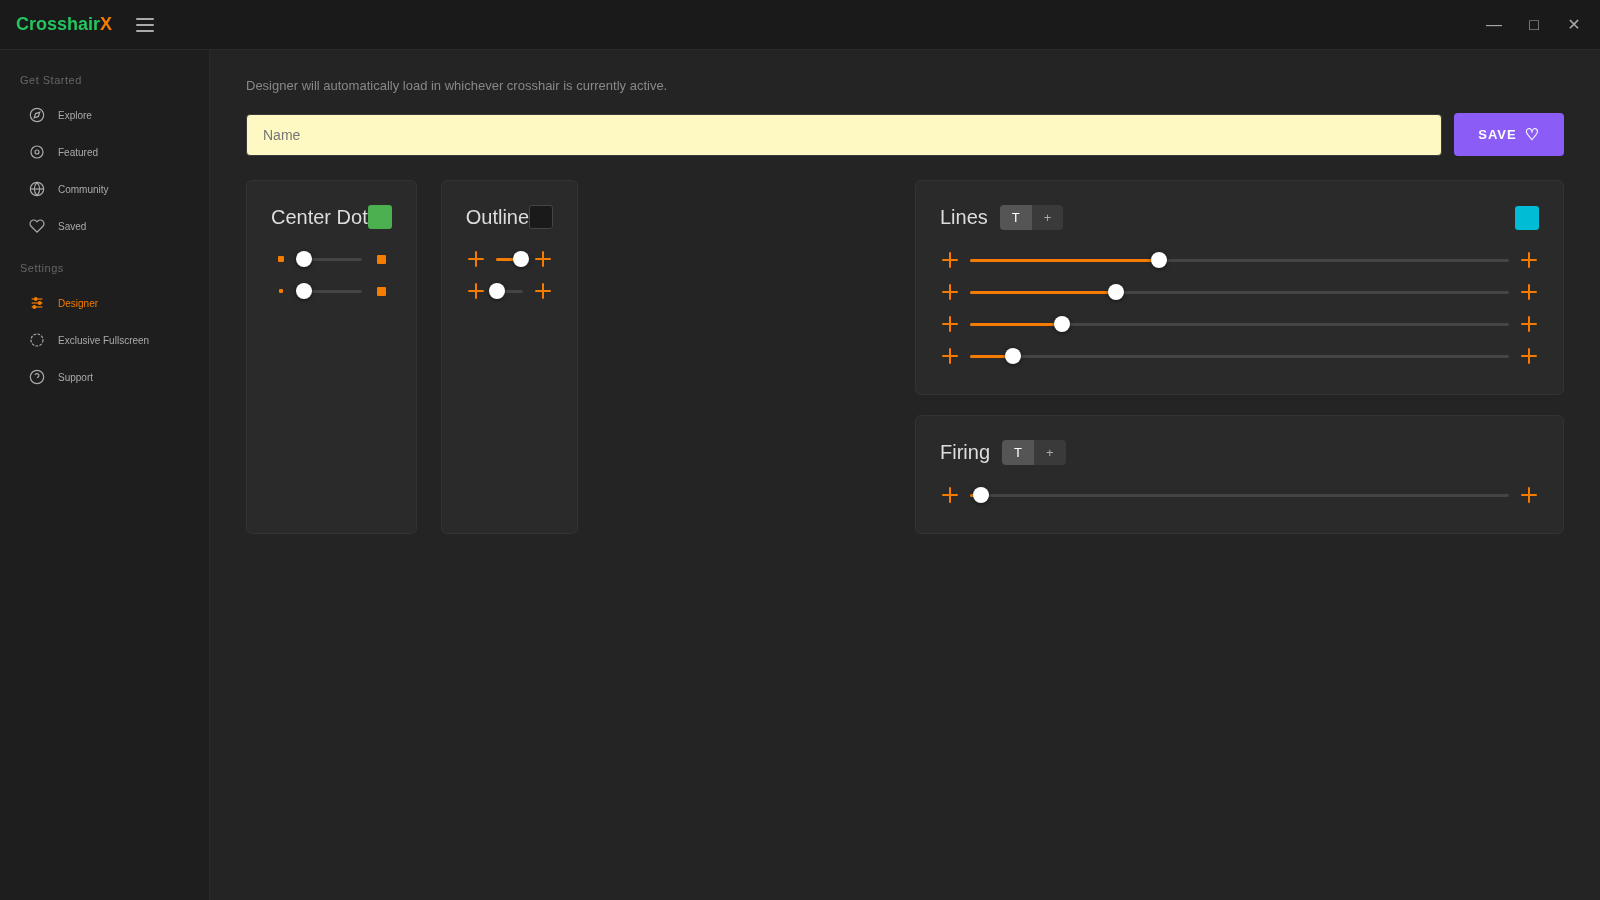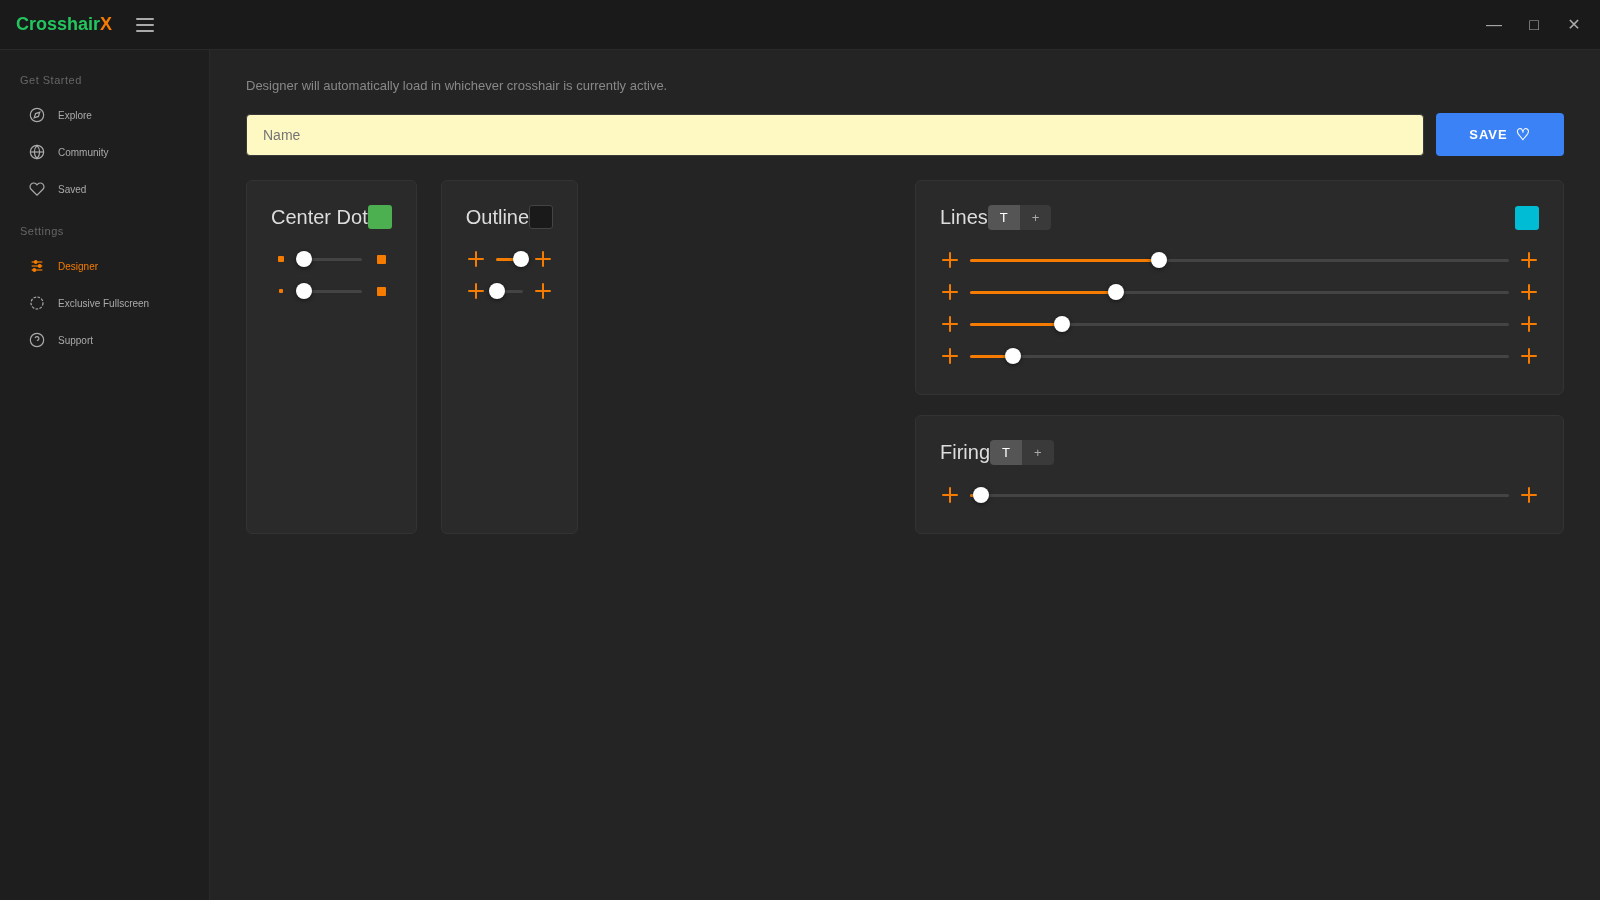--- a/index.html
+++ b/index.html
@@ -135,24 +135,24 @@
       flex: 1;
       background: #fef9c3;
       border: 1px solid #3a3a3a;
       border-radius: 4px;
       padding: 12px 16px;
       color: #888;
       font-size: 14px;
       outline: none;
     }
     .save-btn {
-      background: #3b82f6;
+      background: #8b5cf6;
       border: none;
       border-radius: 4px;
-      padding: 12px 33px;
+      padding: 12px 24px;
       color: #fff;
       font-size: 13px;
       font-weight: 700;
       letter-spacing: 1px;
       cursor: pointer;
       display: flex;
       align-items: center;
       gap: 8px;
     }
 
@@ -253,20 +253,21 @@
       justify-content: center;
       color: #f57c00;
       font-size: 10px;
       flex-shrink: 0;
     }
 
     
     .card-title-row {
       display: flex;
       align-items: center;
+      gap: 12px;
       justify-content: center;
     }
     .tab-group {
       display: flex;
       gap: 0;
     }
     .tab-btn {
       background: #3a3a3a;
       border: none;
       color: #aaa;
@@ -351,20 +352,29 @@
     <div class="sidebar-item">
       <div class="icon">
         <svg width="16" height="16" viewBox="0 0 24 24" fill="none" stroke="currentColor" stroke-width="1.8">
             <circle cx="12" cy="12" r="10"></circle>
             <polygon points="16.24 7.76 14.12 14.12 7.76 16.24 9.88 9.88 16.24 7.76"></polygon>
           </svg>
       </div>
       <span>Explore</span>
     </div>
 
+    <div class="sidebar-item">
+      <div class="icon">
+        <svg width="16" height="16" viewBox="0 0 24 24" fill="none" stroke="currentColor" stroke-width="1.8">
+            <circle cx="12" cy="12" r="9"></circle>
+            <circle cx="12" cy="12" r="3"></circle>
+          </svg>
+      </div>
+      <span>Featured</span>
+    </div>
 
     <div class="sidebar-item">
       <div class="icon">
         <svg width="16" height="16" viewBox="0 0 24 24" fill="none" stroke="currentColor" stroke-width="1.8">
             <circle cx="12" cy="12" r="10"></circle>
             <line x1="2" y1="12" x2="22" y2="12"></line>
             <path d="M12 2a15.3 15.3 0 0 1 4 10 15.3 15.3 0 0 1-4 10 15.3 15.3 0 0 1-4-10 15.3 15.3 0 0 1 4-10z"></path>
           </svg>
       </div>
       <span>Community</span>

